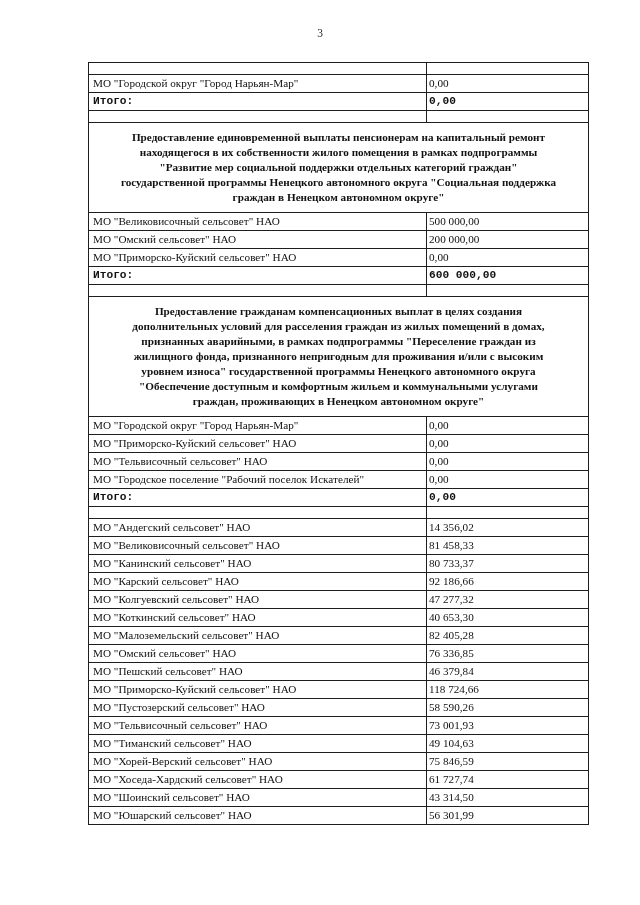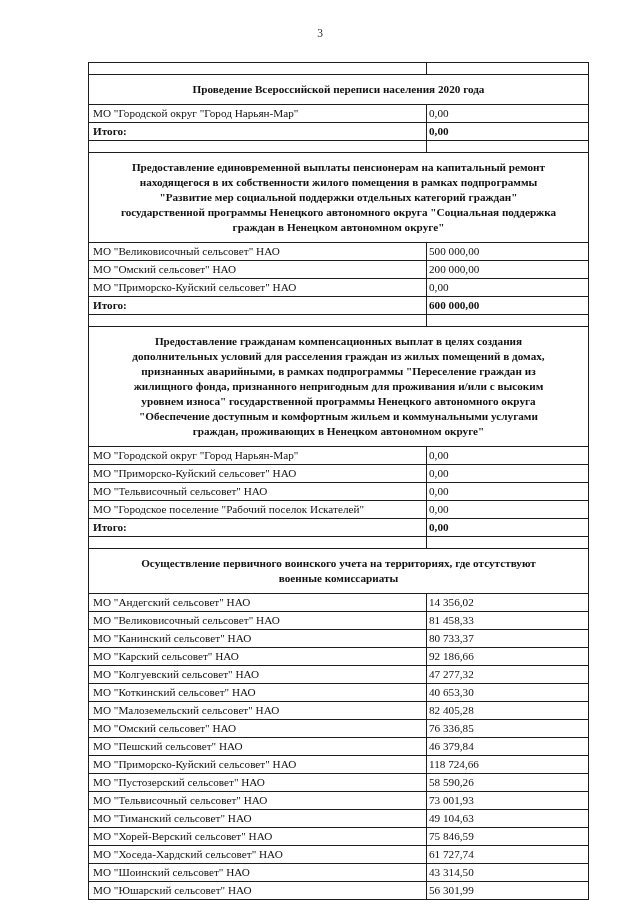--- a/index.html
+++ b/index.html
@@ -54,20 +54,21 @@
     text-align: left;
     white-space: nowrap;
     overflow: hidden;
   }
   td.val {
     padding: 1px 5px 1px 2px;
     white-space: nowrap;
   }
   tr.total td {
     font-weight: bold;
+    font-family: Liberation Mono, monospace;
   }
   tr.section td {
     text-align: center;
     font-weight: bold;
     padding: 7px 30px 7px 30px;
     line-height: 1.34;
     font-size: 11.2px;
     white-space: normal;
   }
   tr.blank td {
@@ -85,23 +86,20 @@
   <table class="doc-table">
     <colgroup>
       <col class="c-name">
       <col class="c-val">
     </colgroup>
     <tbody>
         <tr class="blank">
           <td></td>
           <td></td>
         </tr>
-        <tr class="section">
-          <td colspan="2">Проведение Всероссийской переписи населения 2020 года</td>
-        </tr>
         <tr class="row">
           <td class="name">МО "Городской округ "Город Нарьян-Мар"</td>
           <td class="val">0,00</td>
         </tr>
         <tr class="row total">
           <td class="name">Итого:</td>
           <td class="val">0,00</td>
         </tr>
         <tr class="blank">
           <td></td>
@@ -150,23 +148,20 @@
           <td class="val">0,00</td>
         </tr>
         <tr class="row total">
           <td class="name">Итого:</td>
           <td class="val">0,00</td>
         </tr>
         <tr class="blank">
           <td></td>
           <td></td>
         </tr>
-        <tr class="section">
-          <td colspan="2">Осуществление первичного воинского учета на территориях, где отсутствуют военные комиссариаты</td>
-        </tr>
         <tr class="row">
           <td class="name">МО "Андегский сельсовет" НАО</td>
           <td class="val">14 356,02</td>
         </tr>
         <tr class="row">
           <td class="name">МО "Великовисочный сельсовет" НАО</td>
           <td class="val">81 458,33</td>
         </tr>
         <tr class="row">
           <td class="name">МО "Канинский сельсовет" НАО</td>

